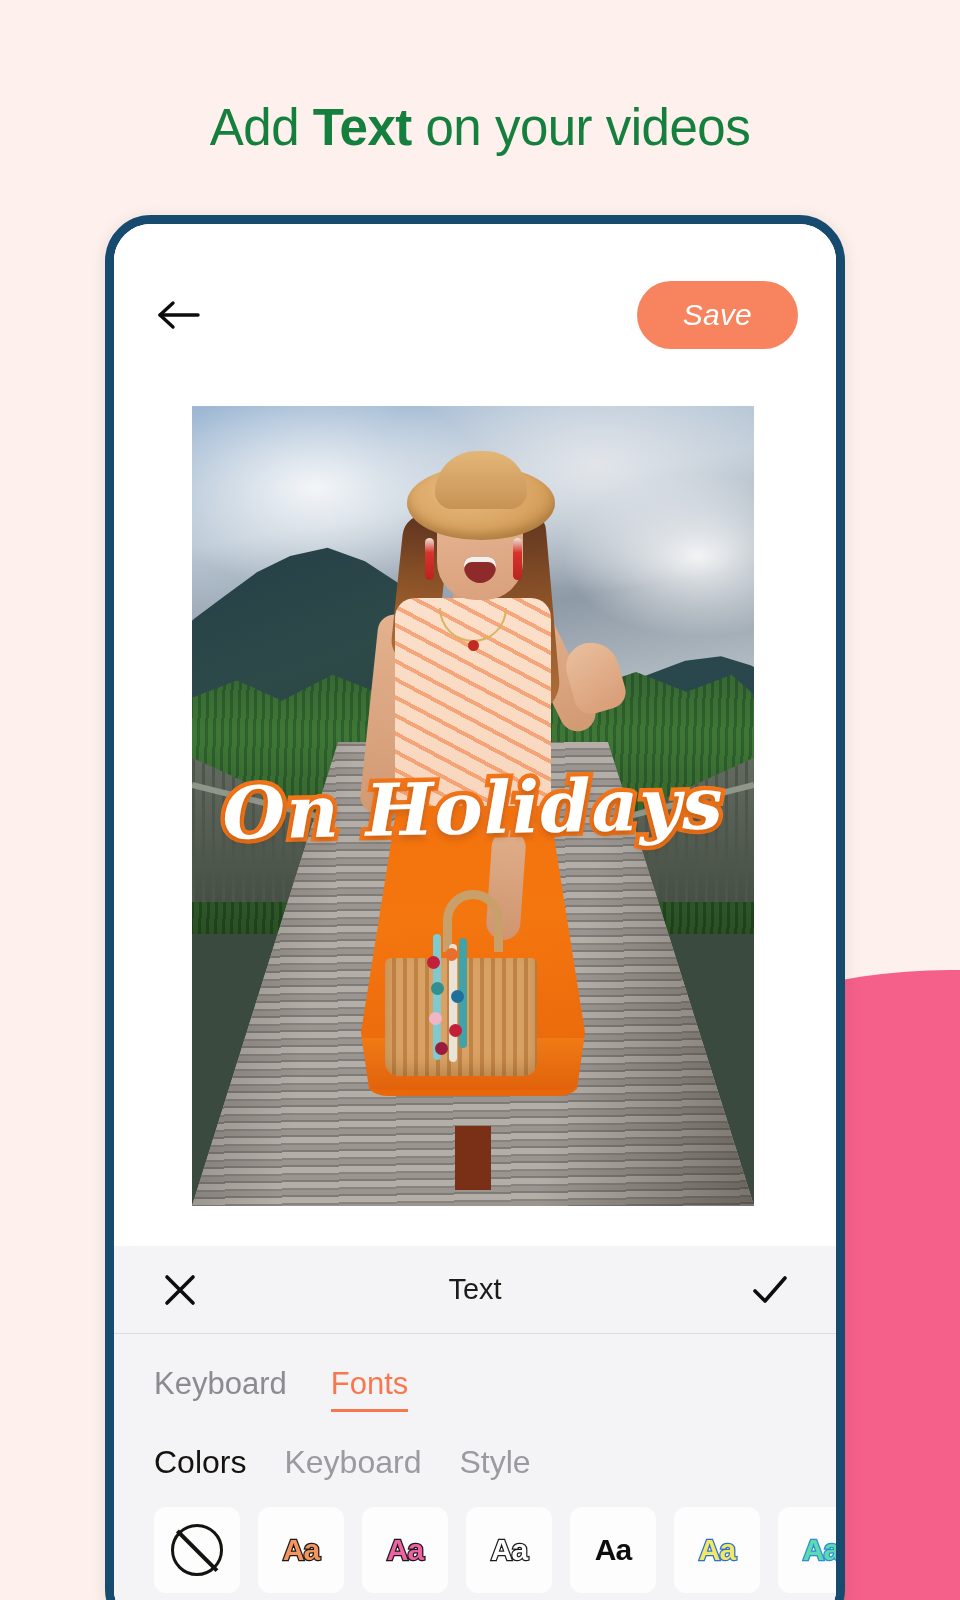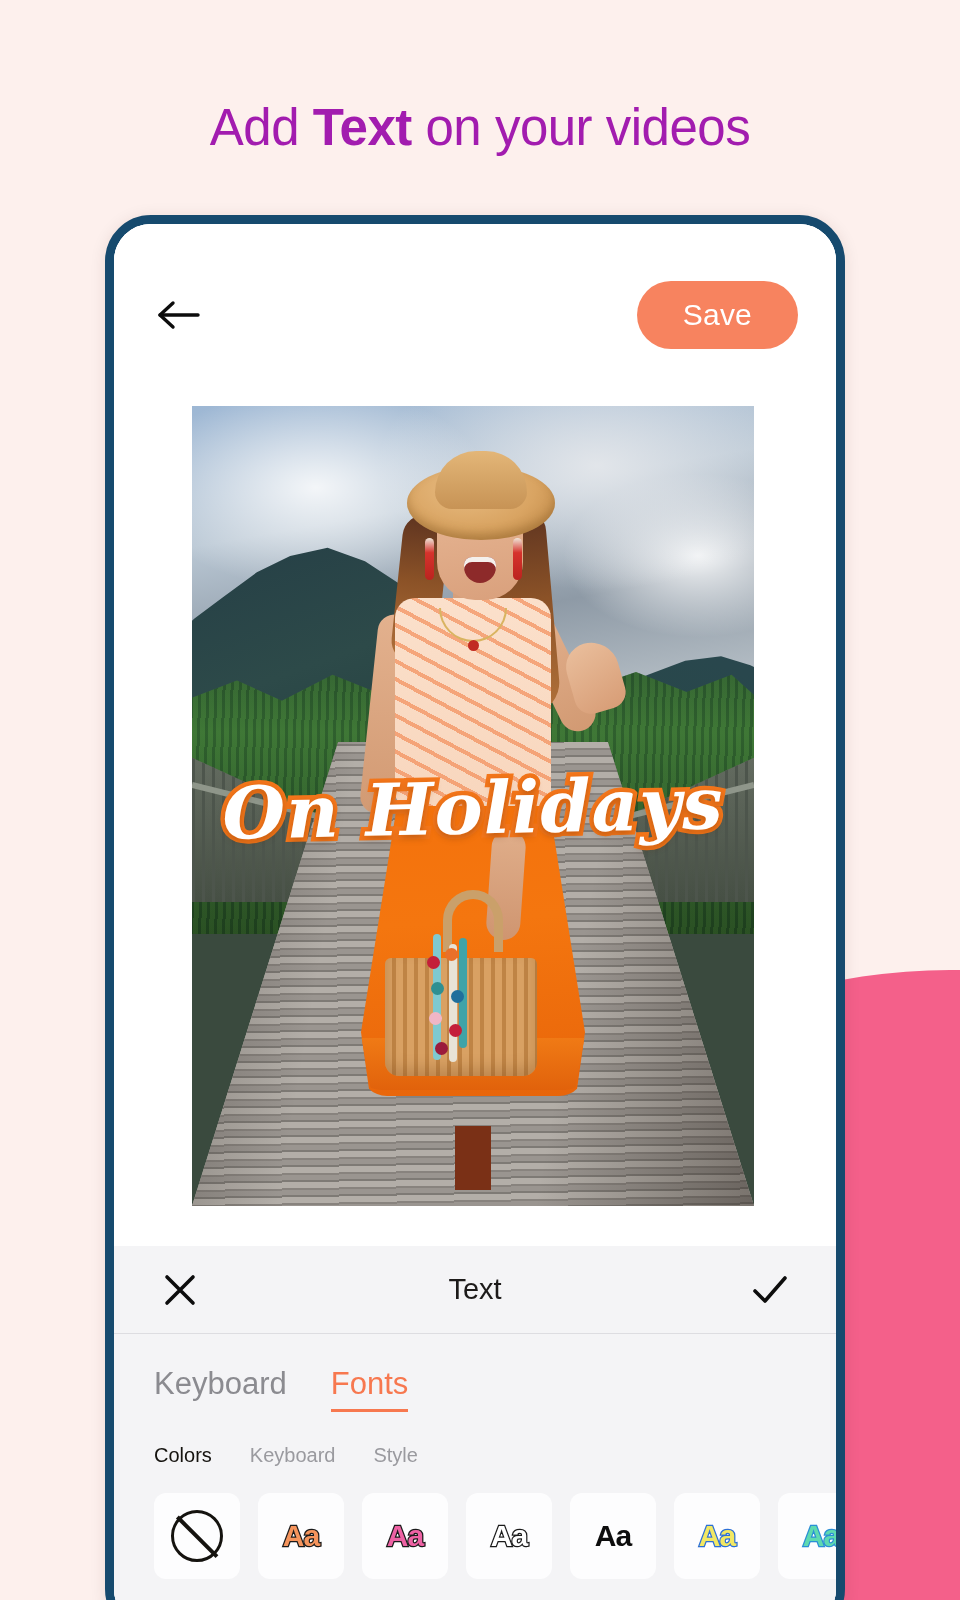--- a/index.html
+++ b/index.html
@@ -38,21 +38,21 @@
 
   
   .headline {
     position: absolute;
     top: 98px;
     left: 0;
     width: 960px;
     text-align: center;
     font-size: 51px;
     letter-spacing: -0.5px;
-    color: #a21caf;
+    color: #15803d;
     font-weight: 400;
     z-index: 3;
   }
   .headline .bold { font-weight: 700; }
 
   
   .phone {
     position: absolute;
     left: 105px;
     top: 215px;
@@ -95,20 +95,21 @@
     background: #f7835f;
     color: #ffffff;
     border: none;
     border-radius: 40px;
     padding: 0 46px;
     height: 68px;
     font-size: 30px;
     font-family: "Liberation Sans", sans-serif;
     cursor: pointer;
     letter-spacing: 0.2px;
+    font-style: italic;
   }
 
   
   .canvas-wrap {
     position: absolute;
     top: 182px;
     left: 78px;
     width: 562px;
     height: 800px;
     overflow: hidden;
@@ -483,21 +484,21 @@
   .mode-tab.active {
     color: #f7784f;
     border-bottom: 3px solid #f7784f;
   }
 
   .sub-tabs {
     display: flex;
     gap: 38px;
     padding: 32px 40px 0 40px;
   }
-  .sub-tab { font-size: 20px; color: #9a9a9f; cursor: pointer; }
+  .sub-tab { font-size: 32px; color: #9a9a9f; cursor: pointer; }
   .sub-tab.active { color: #15130f; }
 
   .swatches {
     display: flex;
     gap: 18px;
     padding: 26px 40px 0 40px;
     overflow: hidden;
   }
   .swatch {
     flex: 0 0 auto;

